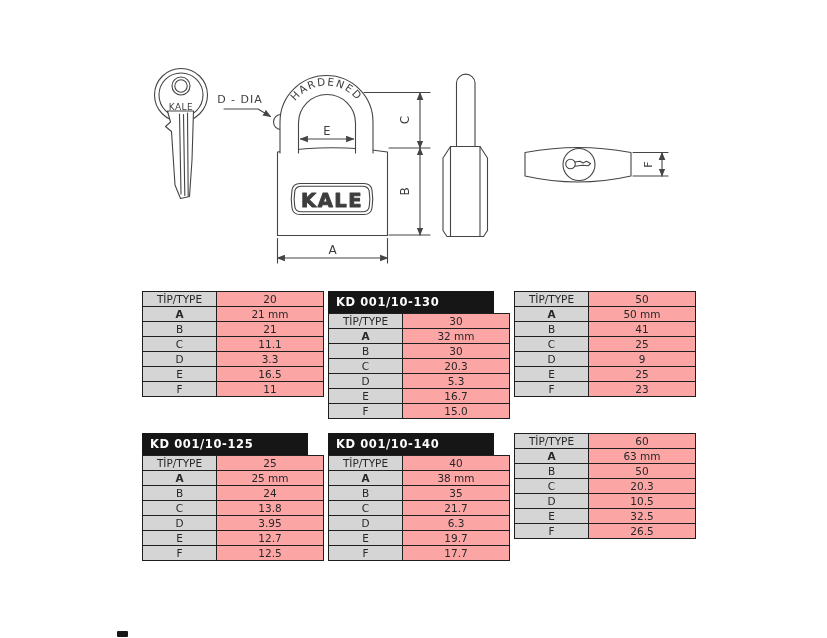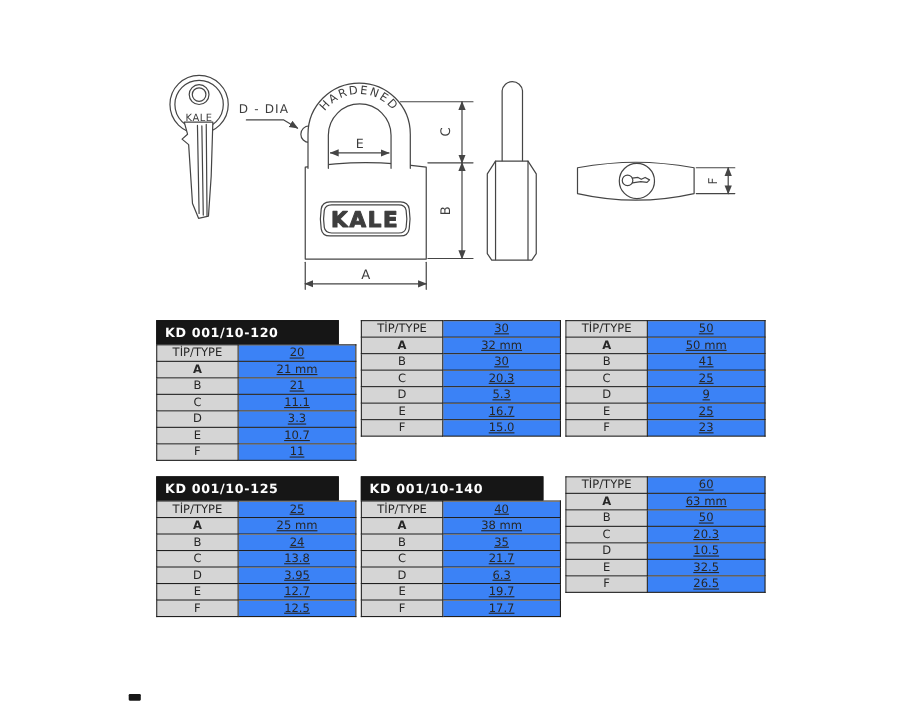--- a/index.html
+++ b/index.html
@@ -30,21 +30,21 @@
     border-collapse:collapse; width:182px; table-layout:fixed;
   }
   .spec-table td {
     border:1.6px solid #1f1f1f;
     height:14px; line-height:14px;
     font-size:10.5px; color:#272727;
     text-align:center; padding:0; overflow:hidden;
   }
   .spec-table td.lab { background:#d5d5d5; width:73px; }
   .spec-table td.lab.em { font-weight:bold; }
-  .spec-table td.val { background:#3b82f6;text-decoration:underline; }
+  .spec-table td.val { background:#fca5a5; }
 
   .page-mark {
     position:absolute; left:117px; top:631px; width:11px; height:6px;
     background:#171717; border-radius:1px;
   }
 </style>
 </head>
 <body>
 
 <div class="page">
@@ -146,21 +146,20 @@
           <line x1="633" y1="176" x2="668" y2="176"></line>
           <line x1="662" y1="152.5" x2="662" y2="176" marker-start="url(#ar)" marker-end="url(#ar)"></line>
           <text transform="translate(651.5,164.5) rotate(-90)" text-anchor="middle" font-size="11" stroke="none">F</text>
         </g>
       </g>
     </g>
   </svg>
 
   <div class="tables-grid">
   <div class="spec-table">
-    <div class="tbl-title">KD 001/10-120</div>
     <table>
           <tbody>
             <tr>
               <td class="lab">TİP/TYPE</td>
               <td class="val">20</td>
             </tr>
             <tr>
               <td class="lab em">A</td>
               <td class="val">21 mm</td>
             </tr>
@@ -171,31 +170,32 @@
             <tr>
               <td class="lab">C</td>
               <td class="val">11.1</td>
             </tr>
             <tr>
               <td class="lab">D</td>
               <td class="val">3.3</td>
             </tr>
             <tr>
               <td class="lab">E</td>
-              <td class="val">10.7</td>
+              <td class="val">16.5</td>
             </tr>
             <tr>
               <td class="lab">F</td>
               <td class="val">11</td>
             </tr>
           </tbody>
         </table>
   </div>
 
   <div class="spec-table">
+    <div class="tbl-title">KD 001/10-130</div>
     <table>
           <tbody>
             <tr>
               <td class="lab">TİP/TYPE</td>
               <td class="val">30</td>
             </tr>
             <tr>
               <td class="lab em">A</td>
               <td class="val">32 mm</td>
             </tr>

